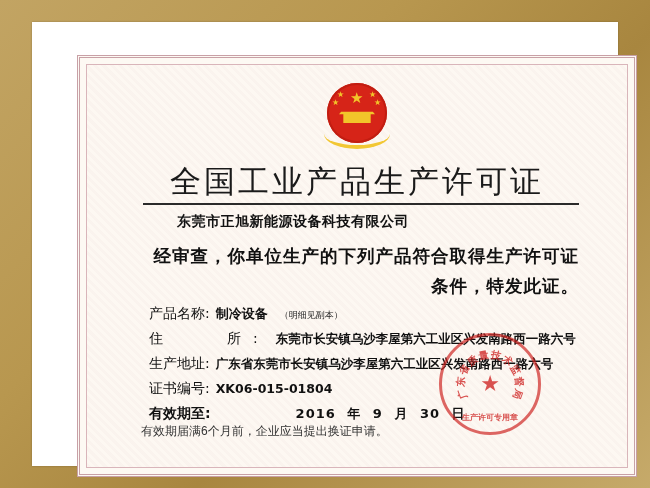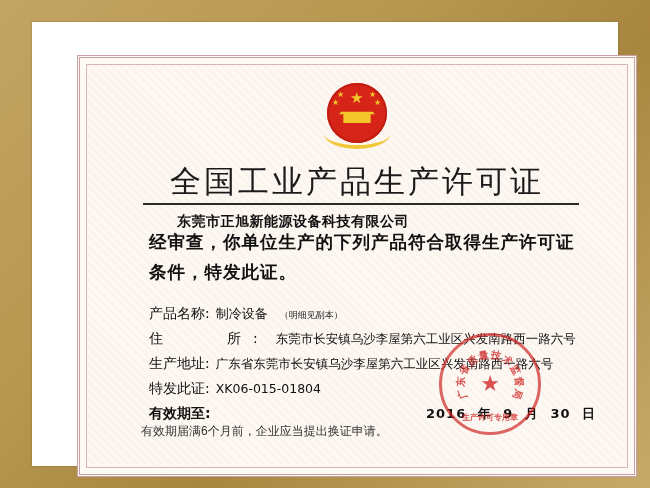--- a/index.html
+++ b/index.html
@@ -120,29 +120,30 @@
     left: 70px;
     font-family: "DejaVu Sans", "Liberation Sans", sans-serif;
     font-size: 14px;
     font-weight: bold;
     color: #111;
     letter-spacing: 0.5px;
     margin-left: 20px;
   }
   .statement {
     position: absolute;
-    top: 162px;
+    top: 176px;
     left: 62px;
     width: 430px;
     font-family: "DejaVu Sans", "Liberation Sans", sans-serif;
     font-size: 17.5px;
     font-weight: bold;
     line-height: 30px;
     color: #111;
     letter-spacing: 1px;
+    text-align: right;
   }
 
   .fields {
     position: absolute;
     top: 240px;
     left: 62px;
     width: 450px;
     font-family: "DejaVu Sans", "Liberation Sans", sans-serif;
     color: #111;
   }
@@ -153,42 +154,41 @@
     font-size: 13px;
   }
   .field-row .lbl {
     font-weight: normal;
     font-size: 14px;
     white-space: nowrap;
     margin-right: 6px;
   }
   .field-row .val {
     font-size: 12.5px;
-    font-weight: normal;
+    font-weight: bold;
     text-align: center;
   }
   .field-row.product .val {
     font-size: 13px;
   }
   .field-row .note {
     font-size: 9px;
     font-weight: normal;
     margin-left: 12px;
     color: #222;
   }
   .field-row.addr .lbl {
     letter-spacing: 12px;
   }
 
   .date-row {
     display: flex;
     align-items: baseline;
     font-size: 13px;
     margin-top: 0;
-    justify-content: space-between;
   }
   .date-row .lbl {
     font-weight: bold;
     font-size: 14px;
     margin-right: 4px;
   }
   .date-row .val {
     font-weight: bold;
     font-size: 12.5px;
   }
@@ -297,21 +297,21 @@
             <span class="lbl">住　　所:</span>
             <span class="val">东莞市长安镇乌沙李屋第六工业区兴发南路西一路六号</span>
           </div>
 
           <div class="field-row">
             <span class="lbl">生产地址:</span>
             <span class="val">广东省东莞市长安镇乌沙李屋第六工业区兴发南路西一路六号</span>
           </div>
 
           <div class="field-row">
-            <span class="lbl">特发此证:</span>
+            <span class="lbl">证书编号:</span>
             <span class="val">XK06-015-01804</span>
           </div>
 
           <div class="date-row">
             <span class="lbl">有效期至:</span>
             <span class="issue">
               <span>2016</span>
               <span>年</span>
               <span>9</span>
               <span>月</span>

